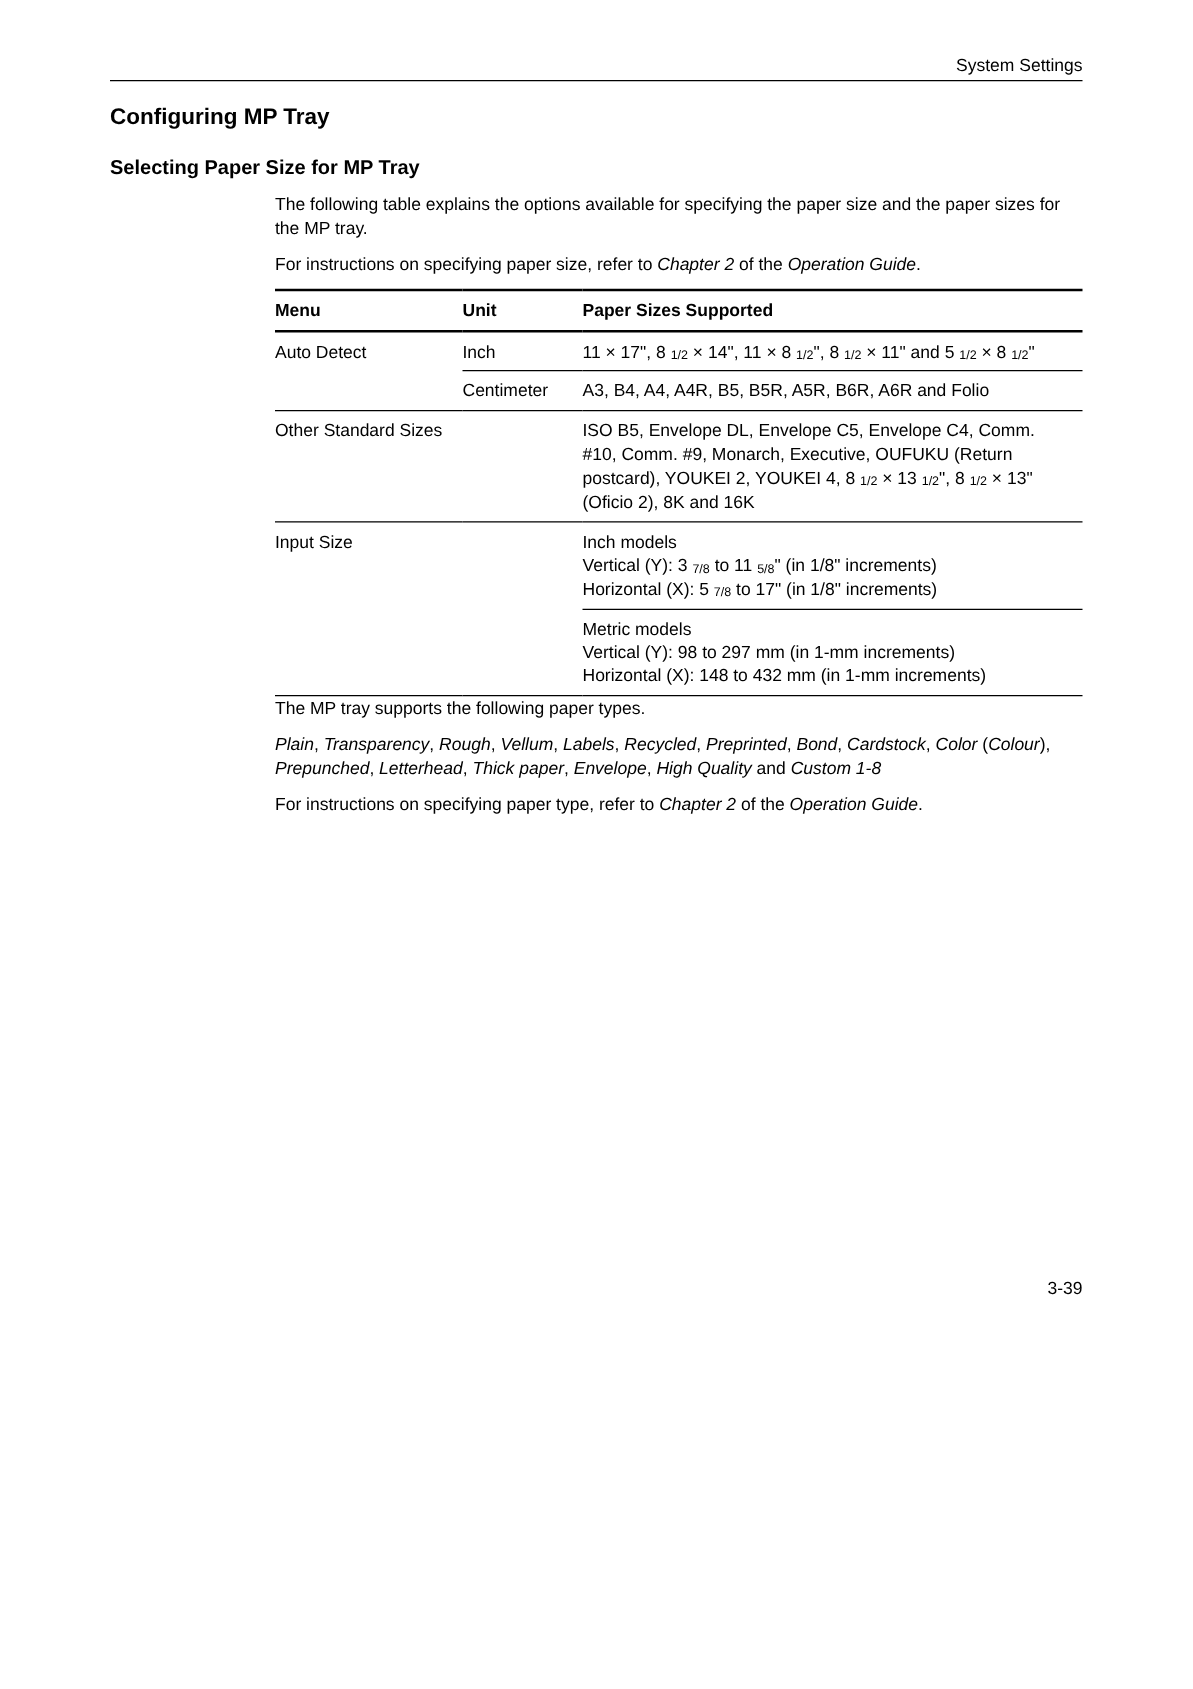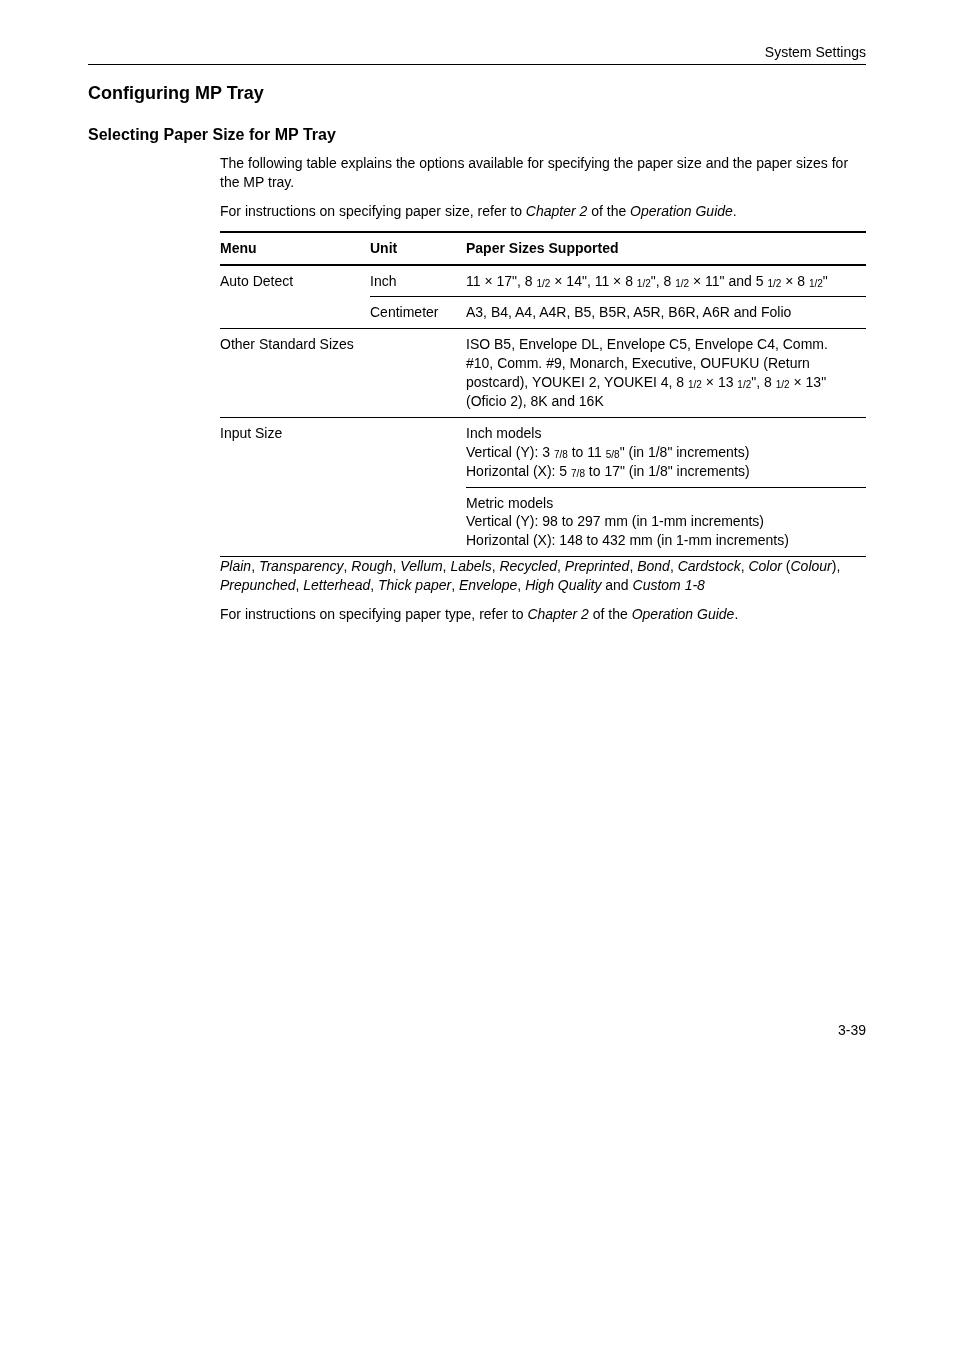--- a/index.html
+++ b/index.html
@@ -139,20 +139,21 @@
             <span>Vertical (Y): 98 to 297 mm (in 1-mm increments)</span><br>
             <span>Horizontal (X): 148 to 432 mm (in 1-mm increments)</span>
           </td>
         </tr>
       </tbody>
     </table>
   </div>
 
 
   <div class="body-block">
+    <p>The MP tray supports the following paper types.</p>
     <p>
       <em class="italic">Plain</em>, <em class="italic">Transparency</em>, <em class="italic">Rough</em>, <em class="italic">Vellum</em>, <em class="italic">Labels</em>, <em class="italic">Recycled</em>, <em class="italic">Preprinted</em>, <em class="italic">Bond</em>, <em class="italic">Cardstock</em>, <em class="italic">Color</em> (<em class="italic">Colour</em>), <em class="italic">Prepunched</em>, <em class="italic">Letterhead</em>, <em class="italic">Thick paper</em>, <em class="italic">Envelope</em>, <em class="italic">High Quality</em> and <em class="italic">Custom 1-8</em>
     </p>
     <p>
       <span>For instructions on specifying paper type, refer to </span><em class="italic">Chapter 2</em><span> of the </span><em class="italic">Operation Guide</em><span>.</span>
     </p>
   </div>
 
   <div class="page-num">3-39</div>
 </div>

